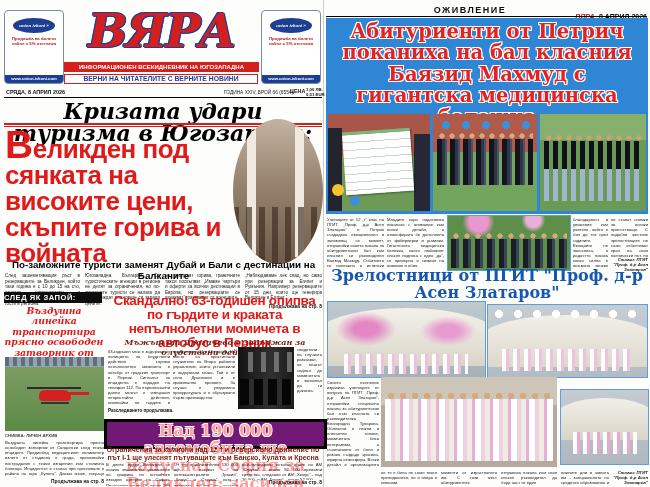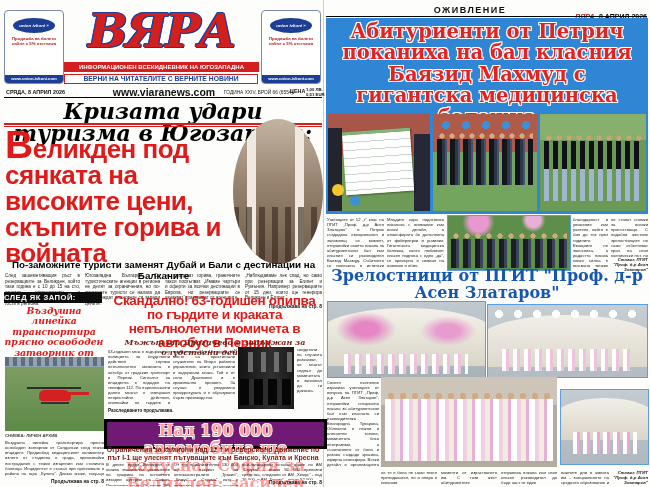--- a/index.html
+++ b/index.html
@@ -61,21 +61,20 @@
     <div class="ad-line">Продажба на билети</div>
     <div class="ad-line">online с 5% отстъпка</div>
     <div class="ad-url">www.union-ivkoni.com</div>
   </div>
 
   <div class="abs mast-title" style="left:64px;top:6px;width:195px;height:56px;">ВЯРА</div>
   <div class="abs strip-red" style="left:64px;top:62px;width:195px;height:10px;">ИНФОРМАЦИОНЕН ВСЕКИДНЕВНИК НА ЮГОЗАПАДНА БЪЛГАРИЯ</div>
   <div class="abs strip-motto" style="left:64px;top:74px;width:192px;height:8px;">ВЕРНИ НА ЧИТАТЕЛИТЕ С ВЕРНИТЕ НОВИНИ</div>
 
   <div class="abs" style="left:6px;top:89px;font-size:5.4px;font-weight:bold;color:#111;">СРЯДА, 8 АПРИЛ 2026</div>
-  <div class="abs" style="left:108px;top:86px;width:112px;text-align:center;font-weight:bold;font-size:10.5px;color:#111;">www.viaranews.com</div>
   <div class="abs" style="left:224px;top:90px;font-size:4.8px;color:#222;">ГОДИНА XXIV, БРОЙ 66 (6554)</div>
   <div class="abs" style="left:290px;top:88px;font-size:5.4px;font-weight:bold;color:#111;">ЦЕНА</div>
   <div class="abs" style="left:306px;top:87px;font-size:4.3px;font-weight:bold;color:#111;line-height:1.2;">
     <div>1,00 ЛВ.</div>
     <div>0,51 EUR</div>
   </div>
   <div class="abs" style="left:4px;top:97px;width:318px;height:1px;background:#000;"></div>
 
   <div class="abs kicker" style="left:4px;top:100px;width:318px;">Кризата удари туризма в Югозапада:</div>
   <div class="abs kick-line" style="left:4px;top:123px;width:318px;height:4px;"></div>

